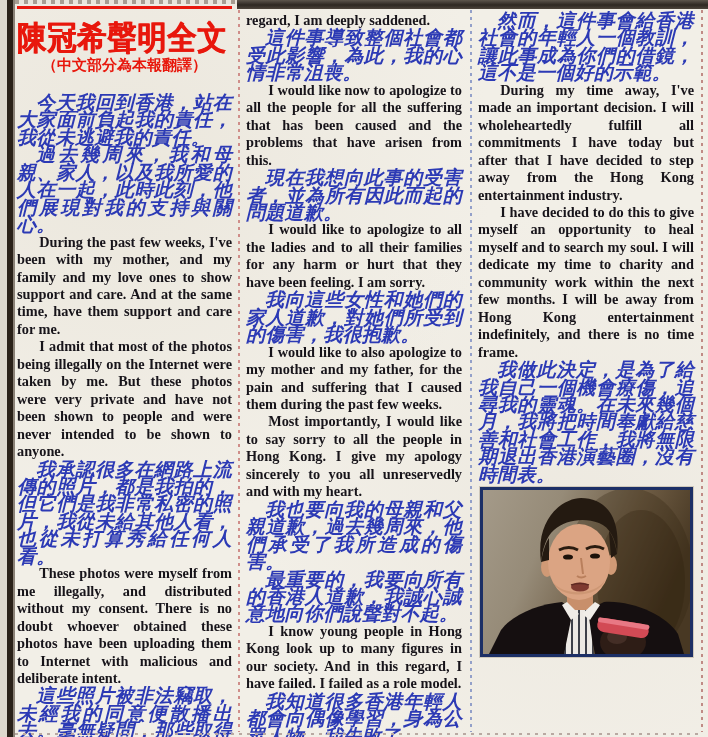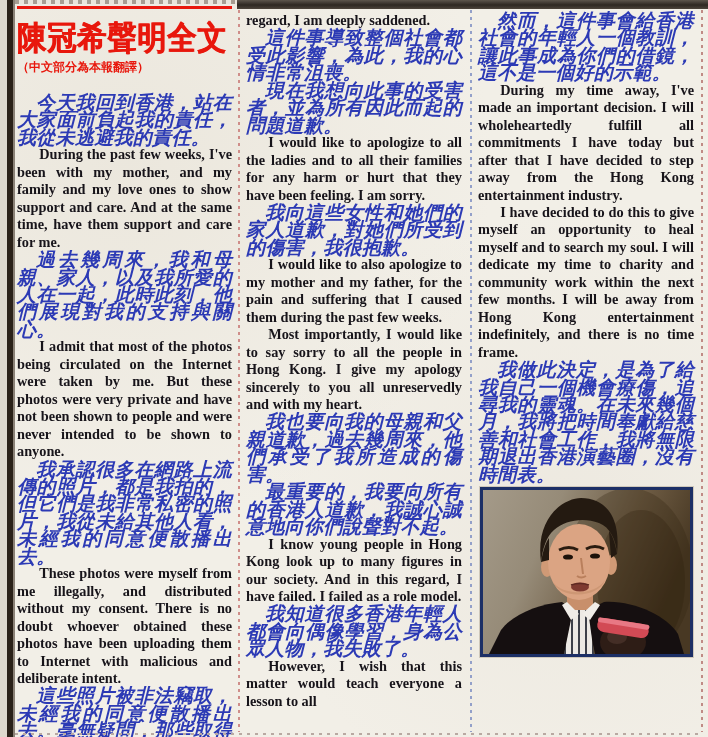--- a/index.html
+++ b/index.html
@@ -36,23 +36,23 @@
   
   .masthead{border-top:3px solid #e8170c;padding-top:10px;margin-bottom:18px;}
   .headline{
     margin:0;color:#e8170c;white-space:nowrap;
     font-family:"DejaVu Sans",sans-serif;font-weight:900;
     font-size:29px;line-height:33px;letter-spacing:1px;
     transform:scaleY(1.14);transform-origin:top left;
     text-shadow:1px 0 0 #e8170c;
   }
   .subtitle{
-    margin:6px 0 5px;color:#e8170c;text-align:left;
-    font-family:Liberation Sans, sans-serif;font-weight:bold;
-    font-size:12px;line-height:18px;
+    margin:6px 0 5px;color:#e8170c;text-align:center;
+    font-family:Liberation Mono, monospace;font-weight:bold;
+    font-size:15px;line-height:18px;
   }
   
   p.para{margin:0;text-align:justify;font-weight:bold;}
   p.en{
     font-family:"Liberation Serif","DejaVu Serif",serif;
     font-size:14.3px;line-height:17.45px;color:#17141a;text-indent:1.55em;
   }
   p.zh{
     font-family:"DejaVu Sans",sans-serif;
     font-size:19px;line-height:17.45px;color:#2c3ab5;
@@ -74,35 +74,36 @@
   <div class="edge-top-light"></div>
   <div class="edge-top-dark"></div>
 
   <div class="col col1">
     <div class="masthead">
       <h1 class="headline">陳冠希聲明全文</h1>
       <div class="subtitle">（中文部分為本報翻譯）</div>
     </div>
     <div class="paras">
         <p class="para zh">今天我回到香港，站在大家面前負起我的責任，我從未逃避我的責任。</p>
+        <p class="para zh">過去幾周來，我和母親、家人，以及我所愛的人在一起，此時此刻，他們展現對我的支持與關心。</p>
         <p class="para en">During the past few weeks, I've been with my mother, and my family and my love ones to show support and care. And at the same time, have them support and care for me.</p>
-        <p class="para zh">過去幾周來，我和母親、家人，以及我所愛的人在一起，此時此刻，他們展現對我的支持與關心。</p>
-        <p class="para en">I admit that most of the photos being circulated on the Internet were taken by me. But these photos were very private and have not been shown to people and were never intended to be shown to anyone.</p>
-        <p class="para zh">我承認很多在網路上流傳的照片，都是我拍的，但它們是我非常私密的照片，我從未給其他人看，未經我的同意便散播出去。</p>
+        <p class="para en">I admit that most of the photos being illegally on the Internet were taken by me. But these photos were very private and have not been shown to people and were never intended to be shown to anyone.</p>
+        <p class="para zh">我承認很多在網路上流傳的照片，都是我拍的，但它們是我非常私密的照片，我從未給其他人看，也從未打算秀給任何人看。</p>
         <p class="para en">These photos were myself from me illegally, and distributed without my consent. There is no doubt whoever obtained these photos have been uploading them to Internet with malicious and deliberate intent.</p>
         <p class="para zh">這些照片被非法竊取，未經我的同意便散播出去。毫無疑問，那些取得照片的人惡意並有計劃地將它們上傳到網路上。</p>
       </div>
   </div>
 
   <div class="sep sep1"></div>
 
   <div class="col col2">
     <div class="paras">
         <p class="para en no-indent">regard, I am deeply saddened.</p>
         <p class="para zh">這件事導致整個社會都受此影響，為此，我的心情非常沮喪。</p>
+        <p class="para en">I would like now to apologize to all the people for all the suffering that has been caused and the problems that have arisen from this.</p>
         <p class="para zh">現在我想向此事的受害者，並為所有因此而起的問題道歉。</p>
         <p class="para en">I would like to apologize to all the ladies and to all their families for any harm or hurt that they have been feeling. I am sorry.</p>
         <p class="para zh">我向這些女性和她們的家人道歉，對她們所受到的傷害，我很抱歉。</p>
         <p class="para en">I would like to also apologize to my mother and my father, for the pain and suffering that I caused them during the past few weeks.</p>
         <p class="para en">Most importantly, I would like to say sorry to all the people in Hong Kong. I give my apology sincerely to you all unreservedly and with my heart.</p>
         <p class="para zh">我也要向我的母親和父親道歉，過去幾周來，他們承受了我所造成的傷害。</p>
         <p class="para zh">最重要的，我要向所有的香港人道歉，我誠心誠意地向你們說聲對不起。</p>
         <p class="para en">I know young people in Hong Kong look up to many figures in our society. And in this regard, I have failed. I failed as a role model.</p>
         <p class="para zh">我知道很多香港年輕人都會向偶像學習，身為公眾人物，我失敗了。</p>
         <p class="para en">However, I wish that this matter would teach everyone a lesson to all</p>

